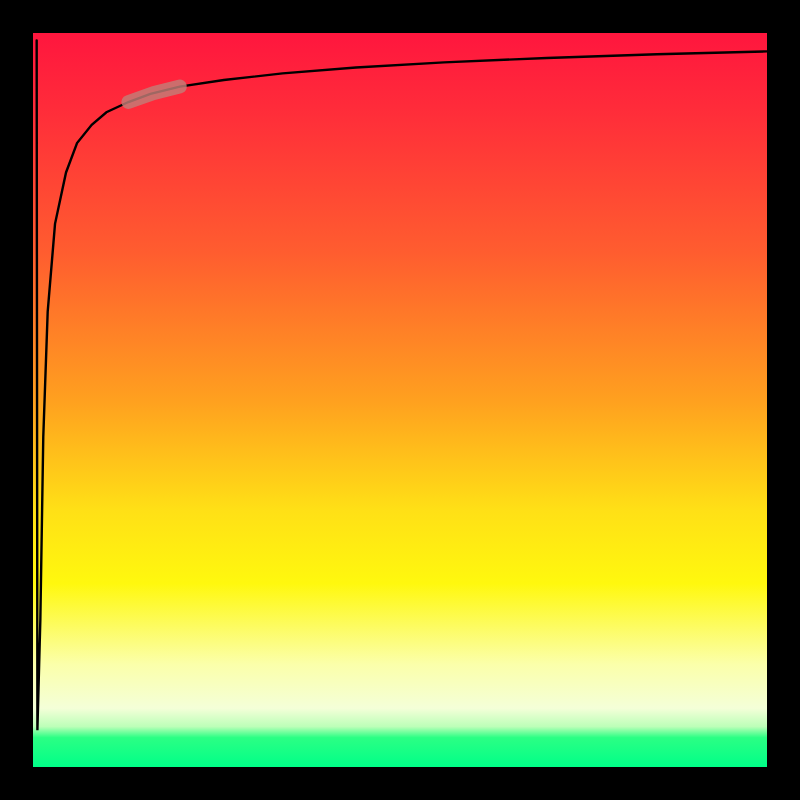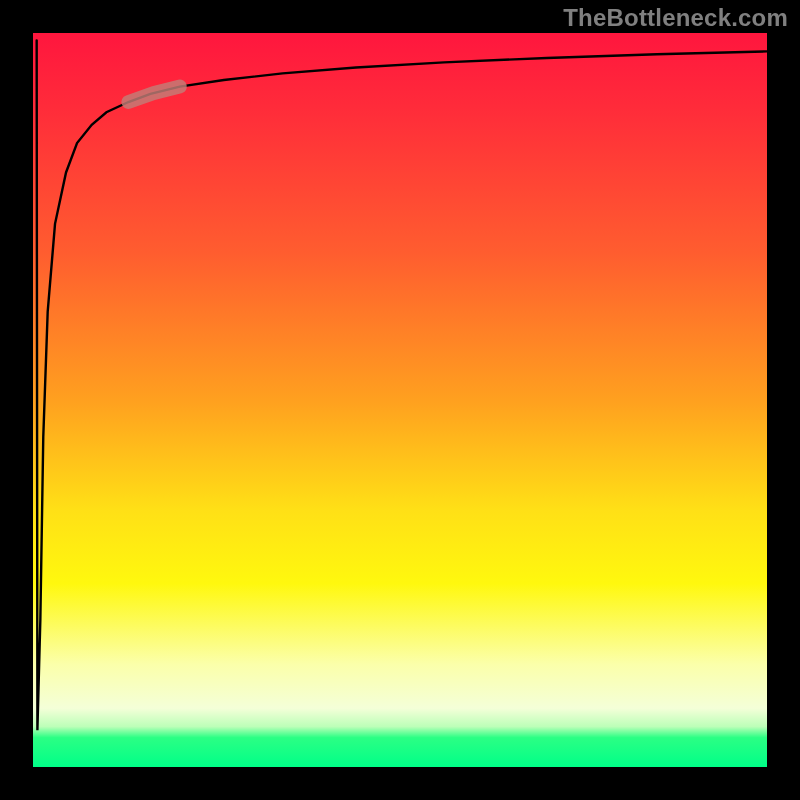--- a/index.html
+++ b/index.html
@@ -50,21 +50,20 @@
     width: 734px;
     height: 734px;
     overflow: visible;
   }
 </style>
 </head>
 <body>
 
 <div class="frame">
 
-  <div class="watermark">TheBottleneck.com</div>
 
   <div class="plot-area">
     <svg class="curve" viewBox="0 0 734 734" preserveAspectRatio="none">
       <path id="main-curve-path" fill="none" stroke="#000" stroke-width="2.4" stroke-linecap="round" d="M3.67 7.34 L4.40 697.30 L7.34 587.20 L10.28 403.70 L14.68 278.92 L22.02 190.84 L33.03 139.46 L44.04 110.10 L58.72 91.75 L73.40 79.27 L95.42 69.00 L117.44 60.92 L146.80 53.58 L190.84 46.98 L249.56 40.37 L322.96 34.50 L411.04 29.36 L513.80 24.96 L623.90 21.29 L734.00 18.35"></path>
       <path id="highlight-path" fill="none" stroke-linecap="round" d="M95.42 69.00 L121.11 60.00 L146.80 53.58" stroke="#c27e78" stroke-width="14" opacity="0.82"></path>
     </svg>
   </div>
 
 </div>
 

